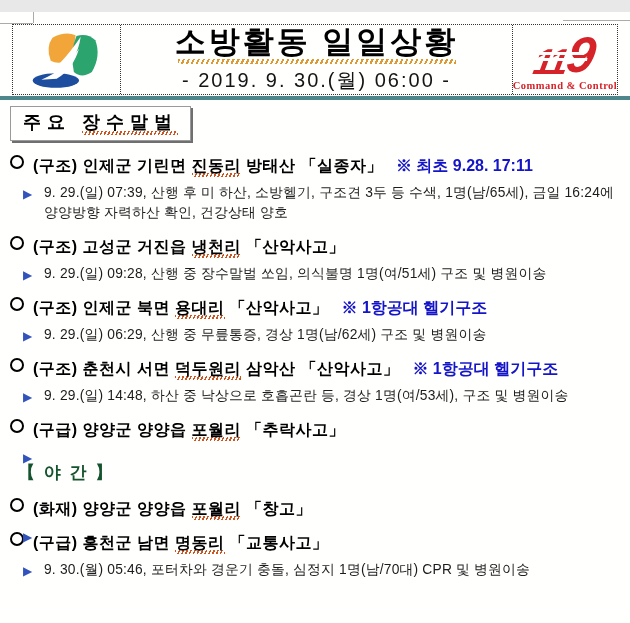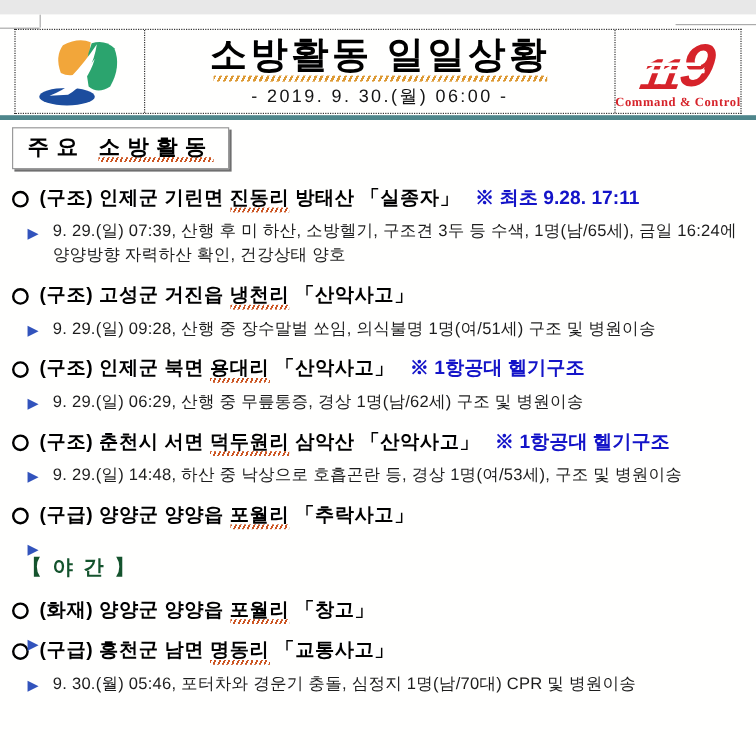--- a/index.html
+++ b/index.html
@@ -23,21 +23,21 @@
   .hdr-cell.sep { border-right:1px dotted #333; }
   .org-logo { width:94px; height:60px; }
   .hdr-title {
     font-size:31px; font-weight:800; letter-spacing:3px; line-height:33px;
     color:#000; display:inline-block; text-align:center;
   }
   .hatch-orange {
     height:5px; margin:1px 4px 0 4px;
     background:repeating-linear-gradient(115deg,#dd9933 0px,#dd9933 2px,transparent 2px,transparent 4.5px);
   }
-  .hdr-date { font-size:15px; letter-spacing:2px; color:#141414; margin-top:3px; white-space:nowrap; }
+  .hdr-date { font-size:20px; letter-spacing:2px; color:#141414; margin-top:3px; white-space:nowrap; }
 
   .logo119 { color:#d6232a; text-align:center; line-height:1; padding-top:2px; }
   .num-row { display:flex; align-items:flex-end; justify-content:center; transform:skewX(-10deg); position:relative; }
   .n11 { font-size:36px; font-weight:800; font-style:italic; letter-spacing:-3px; }
   .n9  { font-size:50px; font-weight:800; font-style:italic; margin-left:1px; }
   .num-row::before, .num-row::after {
     content:""; position:absolute; left:2px; background:#fffffe; height:2.5px;
   }
   .num-row::before { top:22px; right:34px; }
   .num-row::after  { top:28px; right:30px; }
@@ -56,21 +56,21 @@
     font-size:18px; font-weight:700; letter-spacing:6px; color:#000; background:#fffffe;
   }
   .squiggle {
     background-image:repeating-linear-gradient(115deg,#cc5522 0px,#cc5522 1.5px,transparent 1.5px,transparent 3.5px);
     background-position:0 100%; background-size:100% 4px; background-repeat:no-repeat;
     padding-bottom:3px;
   }
   .items { margin-top:14px; padding:0 8px 0 10px; }
   .item { margin-bottom:13px; }
   .item-title {
-    display:flex; align-items:center; white-space:nowrap;
+    display:flex; align-items:flex-start; white-space:nowrap;
     font-size:16px; font-weight:700; letter-spacing:0.5px; line-height:21px; color:#000;
   }
   .ring { flex:none; width:10px; height:10px; border:2.5px solid #000; border-radius:50%; margin-right:9px; }
   .note { color:#1414c8; font-size:16px; font-weight:700; margin-left:13px; letter-spacing:0; }
   .detail {
     position:relative; padding-left:34px; margin-top:7px;
     font-size:13.8px; line-height:20px; color:#1c1c1c; letter-spacing:0.2px;
   }
   .tri { position:absolute; left:13px; top:1px; color:#3253bc; font-size:12px; }
   .night-hdr { color:#14532d; font-weight:800; font-size:17px; letter-spacing:2px; margin:21px 0 14px 8px; }
@@ -104,21 +104,21 @@
           <span class="n11">11</span>
           <span class="n9">9</span>
         </div>
         <div class="sub">Command &amp; Control</div>
       </div>
     </div>
   </div>
   <div class="teal-rule"></div>
 
   <div class="content">
-    <div class="sec-box"><span>주요 </span><span class="squiggle">소방활동</span></div>
+    <div class="sec-box"><span>주요 </span><span class="squiggle">장수말벌</span></div>
 
     <div class="items">
 
       <div class="item">
         <div class="item-title">
           <span class="ring"></span>
           <span><span>(구조) 인제군 기린면 </span><span class="squiggle">진동리</span><span> 방태산 「실종자」</span></span>
           <span class="note">※ 최초 9.28. 17:11</span>
         </div>
         <div class="detail">

